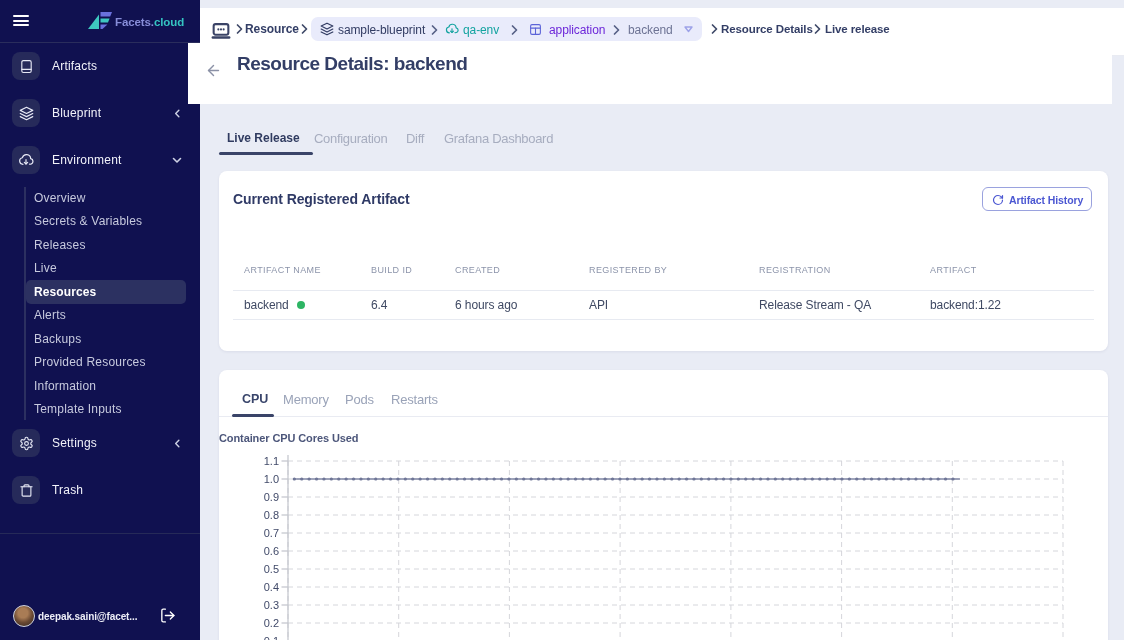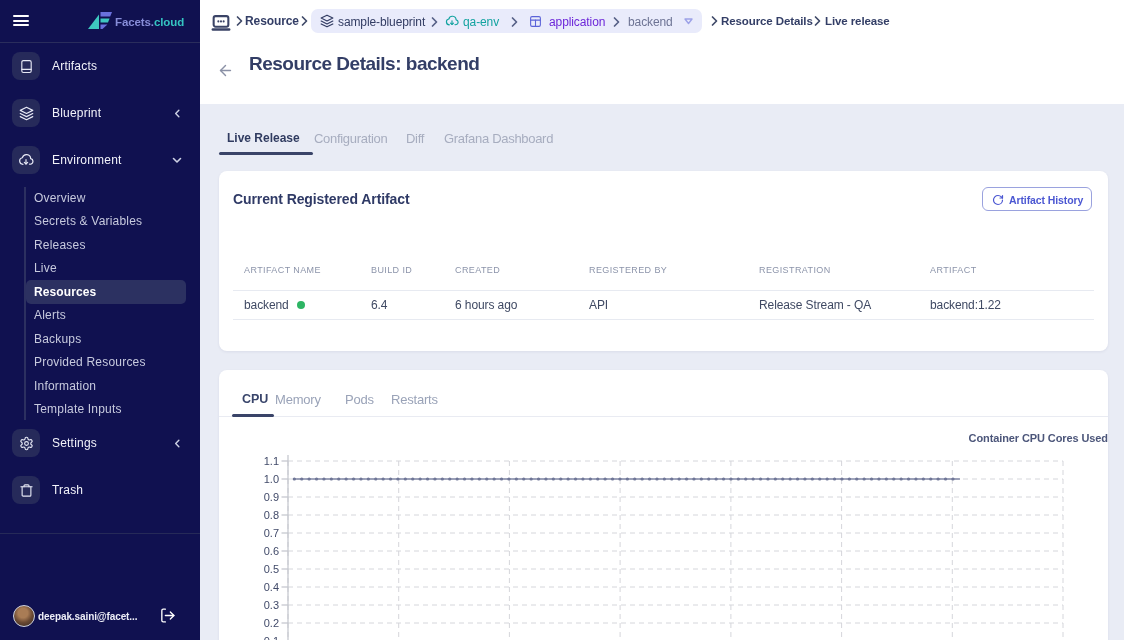--- a/index.html
+++ b/index.html
@@ -8,27 +8,27 @@
 
 #sb{position:absolute;left:0;top:0;width:200px;height:640px;background:#101150}
 #sb .hr{position:absolute;left:0;width:100%;height:1px;background:#2a2d5c}
 .burger span{display:block;width:16px;height:2px;background:#fff;border-radius:1px;margin-bottom:2.6px}
 .nit{position:absolute;left:12px;width:180px;height:28px;display:flex;align-items:center}
 .tile{width:28px;height:28px;background:#262a5a;border-radius:8px;display:flex;align-items:center;justify-content:center;flex:0 0 28px}
 .nit .lbl{margin-left:12px;font-size:12px;color:#f2f3fa;letter-spacing:.2px}
 .nit .chev{margin-left:auto;margin-right:10px;display:flex}
 .sub{position:absolute;left:34px;font-size:12px;color:#c7cade;letter-spacing:.2px}
 
-#topbar{position:absolute;left:200px;top:0;width:924px;height:48px;background:#fff;border-bottom:1px solid #e9ebf2}
+#topbar{position:absolute;left:200px;top:8px;width:924px;height:48px;background:#fff;border-bottom:1px solid #e9ebf2}
 .bc{position:absolute;font-size:11.5px;font-weight:bold;color:#333e66;letter-spacing:-.1px;top:14.5px}
 .bcs{position:absolute;top:15px}
 #pill{position:absolute;left:111px;top:9px;width:391px;height:24px;background:#e9ebfb;border-radius:7px}
 .pt{position:absolute;top:5.5px;font-size:12px;letter-spacing:-.1px}
 
-#phead{position:absolute;left:200px;top:43px;width:924px;height:61px;background:#fff}
+#phead{position:absolute;left:188px;top:43px;width:924px;height:61px;background:#fff}
 
 .card{position:absolute;background:#fff;border-radius:8px;box-shadow:0 1px 3px rgba(25,35,80,.07)}
 .th{position:absolute;font-size:9px;font-weight:normal;color:#8c94aa;letter-spacing:.4px;top:94px}
 .td{position:absolute;font-size:12px;color:#3f4963;letter-spacing:-.1px;top:127px}
 .ctab{position:absolute;font-size:13px;color:#9aa3b8;letter-spacing:-.2px}
 </style></head>
 <body>
 
 <div id="sb">
   <div class="burger" style="position:absolute;left:13px;top:15px">
@@ -223,26 +223,26 @@
   <div class="td" style="left:152px">6.4</div>
   <div class="td" style="left:236px">6 hours ago</div>
   <div class="td" style="left:370px">API</div>
   <div class="td" style="left:540px">Release Stream - QA</div>
   <div class="td" style="left:711px">backend:1.22</div>
   <div class="abs" style="left:14px;top:148px;width:861px;height:1px;background:#e7eaf1"></div>
 </div>
 
 <div class="card" style="left:219px;top:370px;width:889px;height:300px">
   <div class="ctab" style="left:23px;top:22px;color:#39456b;font-weight:bold;font-size:12.5px;letter-spacing:0">CPU</div>
-  <div class="ctab" style="left:56px;top:22px">Memory</div>
+  <div class="ctab" style="left:64px;top:22px">Memory</div>
   <div class="ctab" style="left:126px;top:22px">Pods</div>
   <div class="ctab" style="left:172px;top:22px">Restarts</div>
   <div class="abs" style="left:0;top:46px;width:889px;height:1px;background:#e9ebf2"></div>
   <div class="abs" style="left:13px;top:44px;width:42px;height:3px;background:#3a4468;border-radius:2px"></div>
-  <div class="abs" style="left:0;top:62px;width:889px;text-align:right;font-size:11px;font-weight:bold;color:#4c567a;letter-spacing:-.1px">Container CPU Cores Used</div>
+  <div class="abs" style="left:0;top:62px;width:889px;text-align:left;font-size:11px;font-weight:bold;color:#4c567a;letter-spacing:-.1px">Container CPU Cores Used</div>
   <svg class="abs" style="left:0;top:48px" width="889" height="252" viewBox="0 0 889 252">
     <line x1="69" y1="43" x2="844" y2="43" stroke="#d5d6db" stroke-width="1" stroke-dasharray="5 4"></line>
     <line x1="62.5" y1="43" x2="69" y2="43" stroke="#c2c4cc" stroke-width="1.2"></line>
     <text x="60" y="46.8" text-anchor="end" font-size="11" fill="#414a69" font-family="Liberation Sans, sans-serif">1.1</text>
     <line x1="69" y1="61" x2="844" y2="61" stroke="#d5d6db" stroke-width="1" stroke-dasharray="5 4"></line>
     <line x1="62.5" y1="61" x2="69" y2="61" stroke="#c2c4cc" stroke-width="1.2"></line>
     <text x="60" y="64.8" text-anchor="end" font-size="11" fill="#414a69" font-family="Liberation Sans, sans-serif">1.0</text>
     <line x1="69" y1="79" x2="844" y2="79" stroke="#d5d6db" stroke-width="1" stroke-dasharray="5 4"></line>
     <line x1="62.5" y1="79" x2="69" y2="79" stroke="#c2c4cc" stroke-width="1.2"></line>
     <text x="60" y="82.8" text-anchor="end" font-size="11" fill="#414a69" font-family="Liberation Sans, sans-serif">0.9</text>

